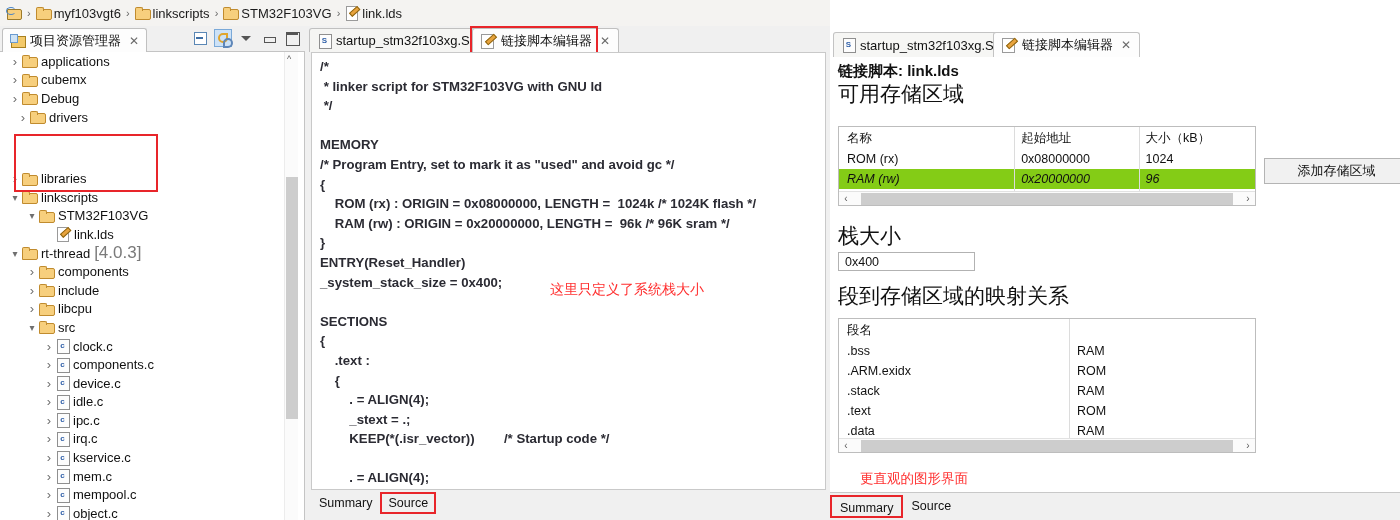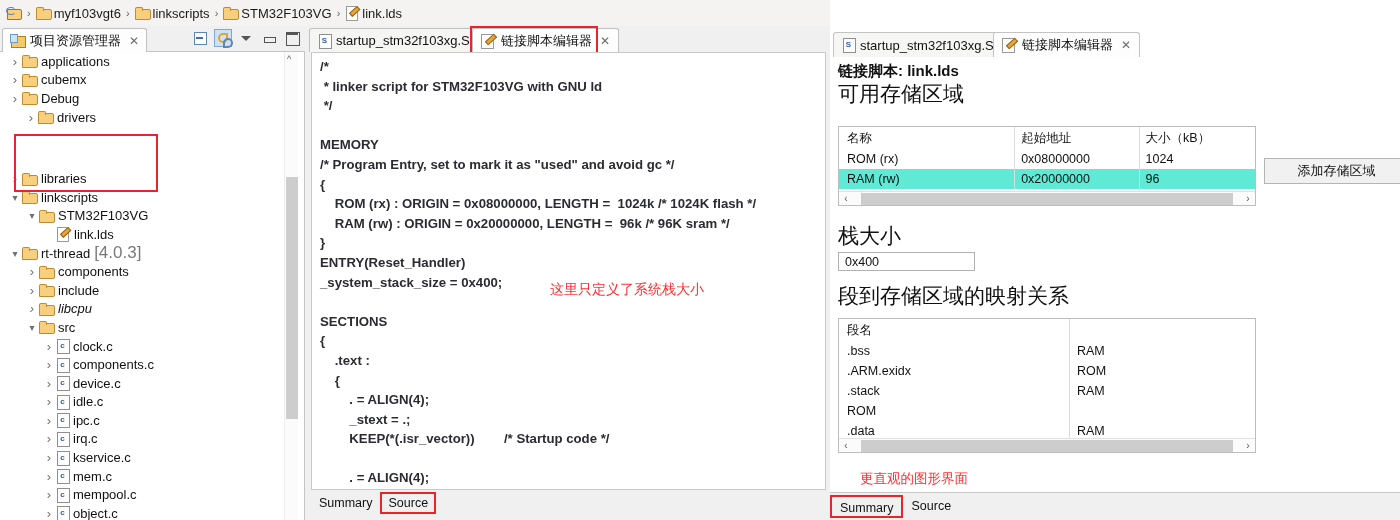--- a/index.html
+++ b/index.html
@@ -219,21 +219,21 @@
     position: absolute; left: 8px; top: 62px; font-size: 15px; font-weight: bold; color: #111;
   }
   .rp-h2 {
     position: absolute; left: 8px; font-size: 21px; color: #111; font-weight: normal;
   }
   .rp-table {
     position: absolute; background: #fff; border: 1px solid #bdbdbd;
   }
   .rp-table .thead { display: flex; height: 22px; align-items: center; font-size: 12.5px; color: #111; }
   .rp-table .trow { display: flex; height: 20px; align-items: center; font-size: 12.5px; color: #111; }
-  .rp-table .trow.alt { background: #5eead4; }
+  .rp-table .trow.alt { background: #84cc16; font-style: italic; }
   .cell { padding-left: 8px; overflow: hidden; white-space: nowrap; }
   .col-sep { position: absolute; top: 0; bottom: 14px; width: 1px; background: #dcdcdc; }
   .hscroll {
     position: absolute; left: 0; right: 0; bottom: 0; height: 14px; background: #fbfbfb;
     border-top: 1px solid #e2e2e2; display: flex; align-items: center; justify-content: space-between;
   }
   .hscroll .arrow { font-size: 10px; color: #5c5c5c; width: 14px; text-align: center; }
   .hscroll .thumb { height: 12px; background: #cdcdcd; }
   .rp-input {
     position: absolute; background: #fff; border: 1px solid #b2b2b2;
@@ -310,21 +310,21 @@
             <div class="tree-row" style="padding-left: 8px;">
               <span class="twisty closed"></span>
               <span class="ico ico-folder"></span>
               <span class="tree-label">cubemx</span>
             </div>
             <div class="tree-row" style="padding-left: 8px;">
               <span class="twisty closed"></span>
               <span class="ico ico-folder"></span>
               <span class="tree-label">Debug</span>
             </div>
-            <div class="tree-row" style="padding-left: 24px;">
+            <div class="tree-row" style="padding-left: 16px;">
               <span class="twisty closed"></span>
               <span class="ico ico-folder"></span>
               <span class="tree-label">drivers</span>
             </div>
             <div class="tree-row" style="padding-left: 8px; margin-top: 43px;">
               <span class="twisty closed"></span>
               <span class="ico ico-folder"></span>
               <span class="tree-label">libraries</span>
             </div>
             <div class="tree-row" style="padding-left: 8px;">
@@ -351,21 +351,21 @@
             <div class="tree-row" style="padding-left: 25px;">
               <span class="twisty closed"></span>
               <span class="ico ico-folder"></span>
               <span class="tree-label">components</span>
             </div>
             <div class="tree-row" style="padding-left: 25px;">
               <span class="twisty closed"></span>
               <span class="ico ico-folder"></span>
               <span class="tree-label">include</span>
             </div>
-            <div class="tree-row" style="padding-left: 25px; font-style: italic;">
+            <div class="tree-row" style="padding-left: 25px;">
               <span class="twisty closed"></span>
               <span class="ico ico-folder"></span>
               <span class="tree-label">libcpu</span>
             </div>
             <div class="tree-row" style="padding-left: 25px;">
               <span class="twisty open"></span>
               <span class="ico ico-folder"></span>
               <span class="tree-label">src</span>
             </div>
             <div class="tree-row" style="padding-left: 42px;">
@@ -578,20 +578,21 @@
           </div>
           <div class="trow">
             <div class="cell" style="width: 230px;">.ARM.exidx</div>
             <div class="cell" style="width: 185px;">ROM</div>
           </div>
           <div class="trow">
             <div class="cell" style="width: 230px;">.stack</div>
             <div class="cell" style="width: 185px;">RAM</div>
           </div>
           <div class="trow">
+            <div class="cell" style="width: 230px;">.text</div>
             <div class="cell" style="width: 185px;">ROM</div>
           </div>
           <div class="trow">
             <div class="cell" style="width: 230px;">.data</div>
             <div class="cell" style="width: 185px;">RAM</div>
           </div>
         </div>
       <div class="hscroll">
         <span class="arrow">‹</span>
         <div class="thumb" style="width:372px;"></div>

